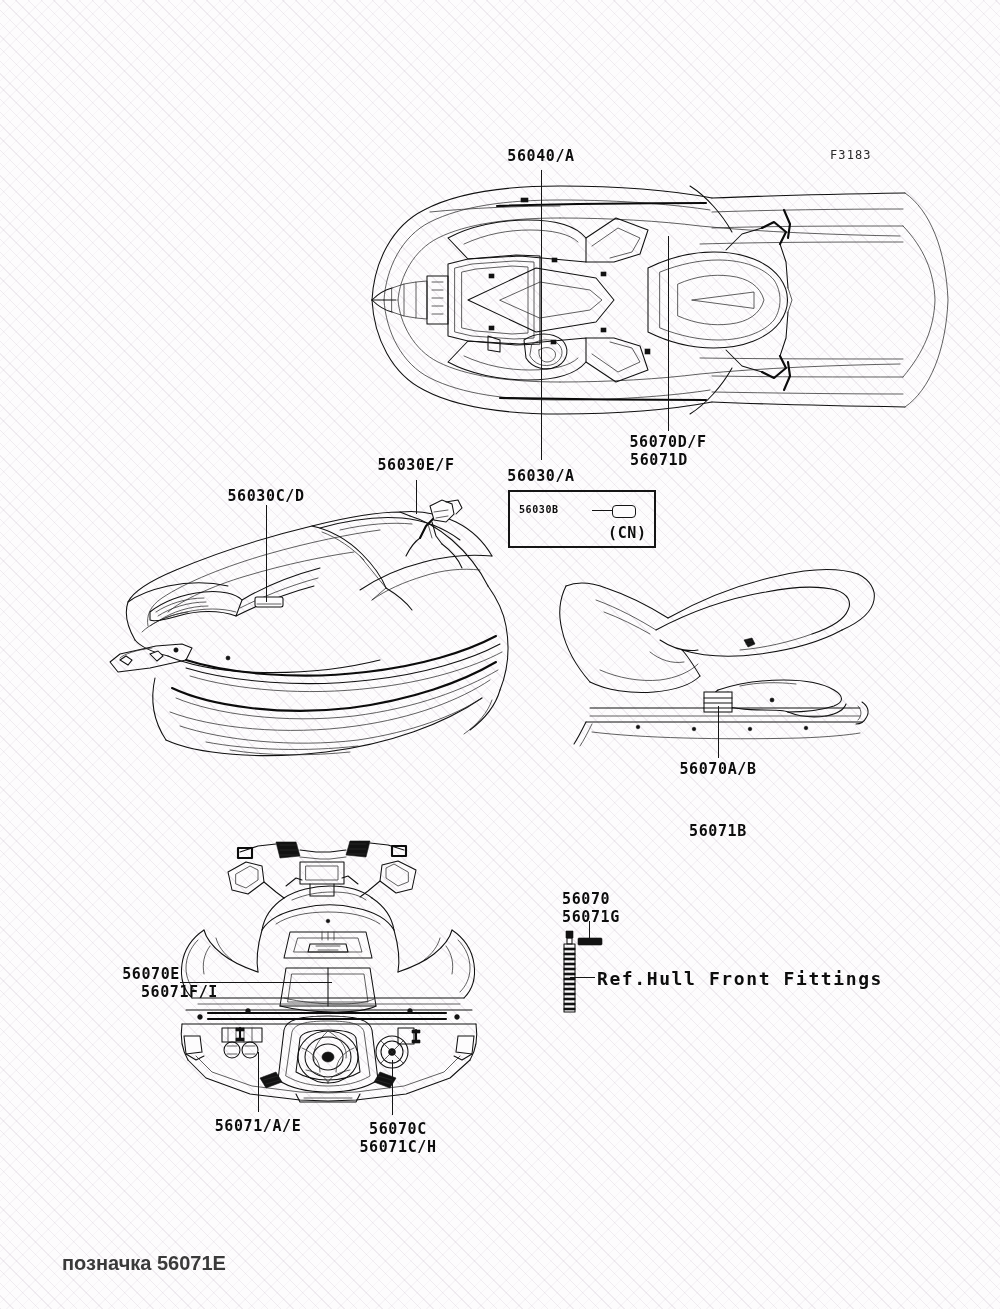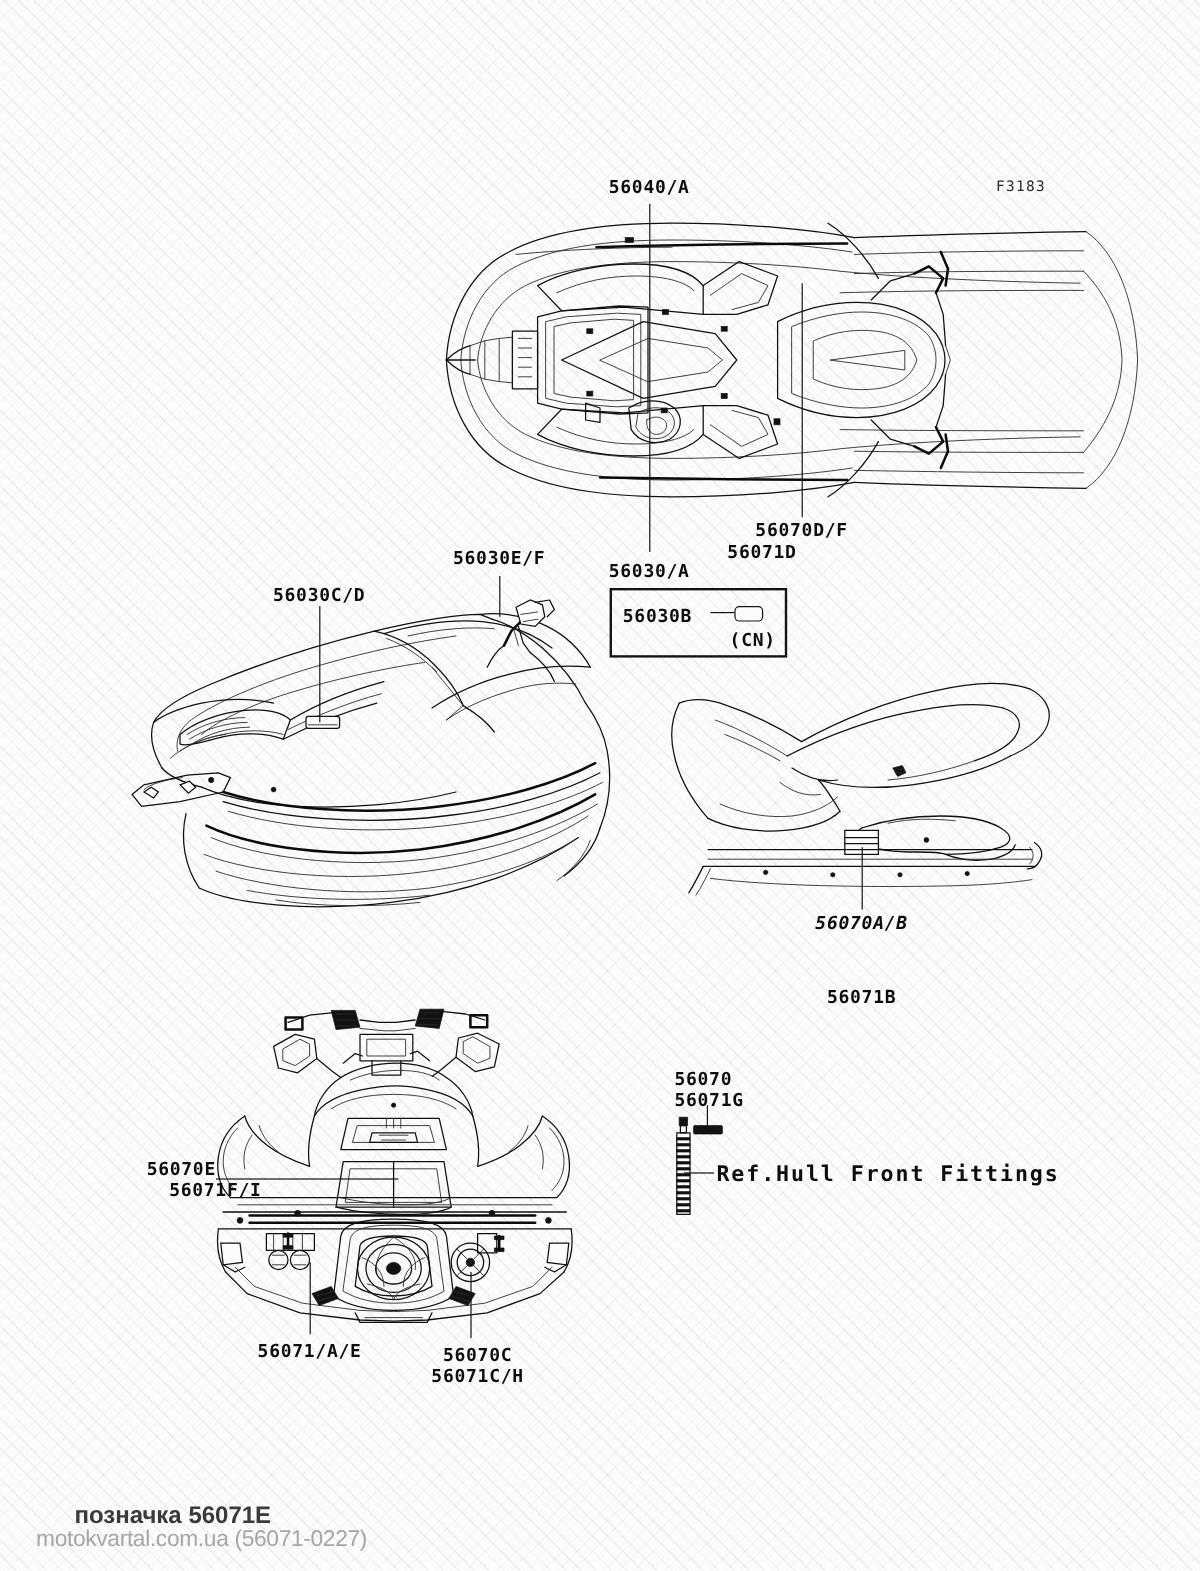--- a/index.html
+++ b/index.html
@@ -68,21 +68,21 @@
   .leader.v { width: 1px; }
   .leader.h { height: 1px; }
   .callout-box {
     position: absolute;
     border: 2px solid #151515;
     background: transparent;
   }
   .callout-label {
     position: absolute;
     font-family: "DejaVu Sans Mono", "Liberation Mono", monospace;
-    font-size: 15px;
+    font-size: 10px;
     font-weight: bold;
     letter-spacing: 0.6px;
     color: #0d0d0d;
     white-space: nowrap;
   }
   .callout-cn {
     position: absolute;
     font-family: "DejaVu Sans Mono", "Liberation Mono", monospace;
     font-size: 15px;
     font-weight: bold;
@@ -515,27 +515,27 @@
 
   <div class="leader v" style="left:589px; top:921px; height:18px;"></div>
 
   <div class="leader h" style="left:570px; top:977px; width:25px;"></div>
 
   <div class="lbl ctr" style="left:541px; top:147px;">56040/A</div>
 
   <div class="lbl ctr" style="left:541px; top:467px;">56030/A</div>
 
   <div class="lbl ctr" style="left:668px; top:433px;">56070D/F</div>
-  <div class="lbl ctr" style="left:635px; top:451px;">56071D</div>
+  <div class="lbl ctr" style="left:659px; top:451px;">56071D</div>
 
   <div class="lbl ctr" style="left:266px; top:487px;">56030C/D</div>
 
   <div class="lbl ctr" style="left:416px; top:456px;">56030E/F</div>
 
-  <div class="lbl ctr" style="left:718px; top:760px;font-style:italic;">56070A/B</div>
+  <div class="lbl ctr" style="left:718px; top:760px;">56070A/B</div>
   <div class="lbl ctr" style="left:718px; top:822px;">56071B</div>
 
   <div class="lbl rgt" style="left:180px; top:965px;">56070E</div>
   <div class="lbl rgt" style="left:180px; top:983px;margin-left:38px;">56071F/I</div>
 
   <div class="lbl ctr" style="left:258px; top:1117px;">56071/A/E</div>
 
   <div class="lbl ctr" style="left:398px; top:1120px;">56070C</div>
   <div class="lbl ctr" style="left:398px; top:1138px;">56071C/H</div>
 
@@ -544,15 +544,14 @@
 
   <div class="refnote" style="left:597px; top:968px;">Ref.Hull Front Fittings</div>
 
   <div class="callout-box" style="left:508px; top:490px; width:144px; height:54px;"></div>
   <div class="callout-label" style="left:519px; top:504px;">56030B</div>
   <div class="leader h" style="left:592px; top:510px; width:20px;"></div>
   <div class="decal-pill" style="left:612px; top:505px; width:22px; height:11px;"></div>
   <div class="callout-cn" style="left:608px; top:524px;">(CN)</div>
 
   <div class="footer-note" style="left:62px; top:1252px;">позначка 56071E</div>
-  <div class="footer-wm" style="left:30px; top:1272px;">motokvartal.com.ua (56071-0227)</div>
 
 </div>
 
 </body></html>

